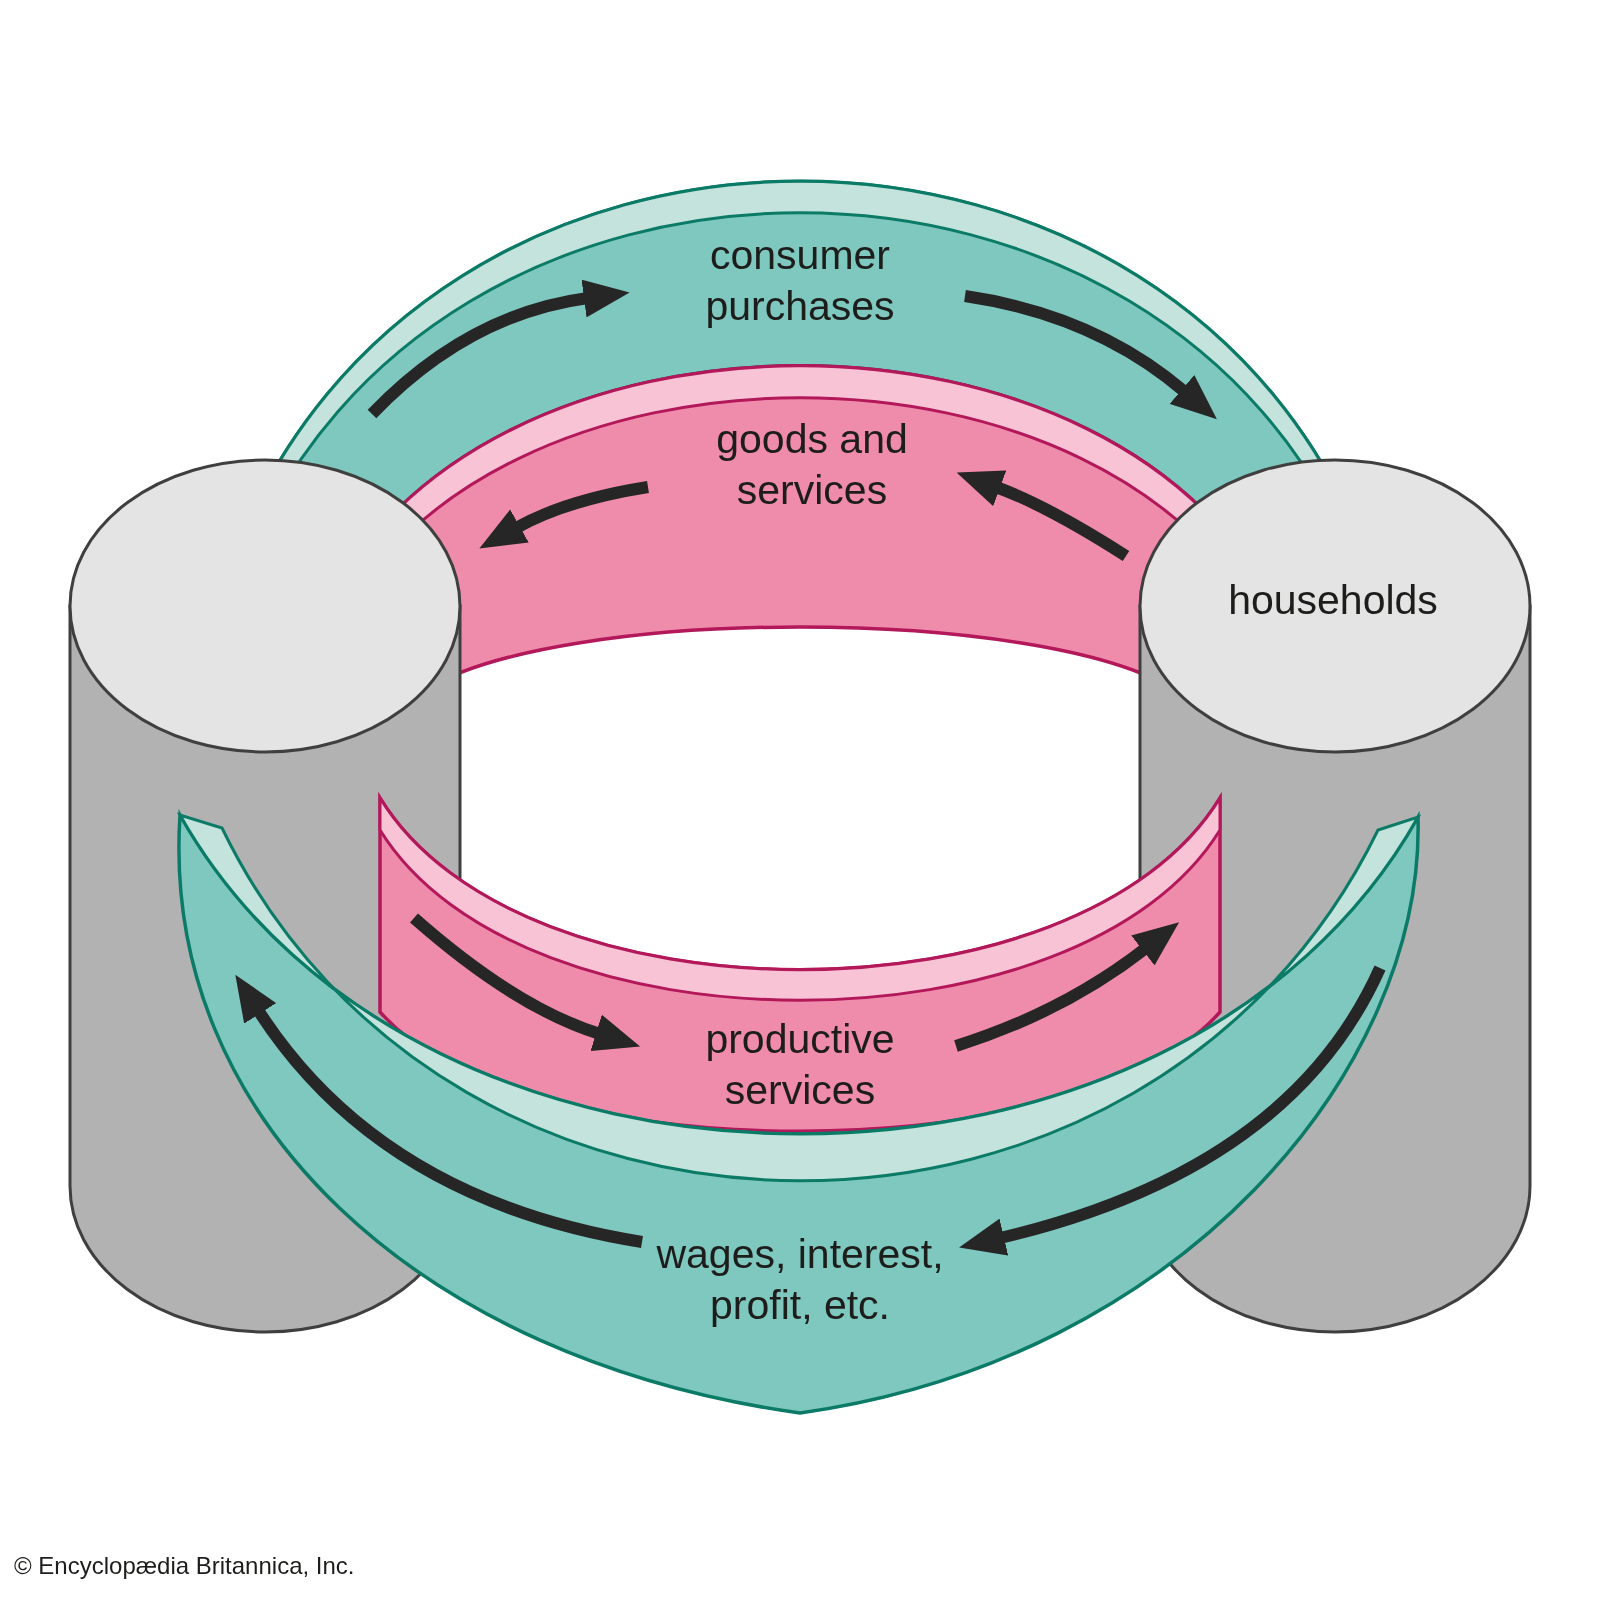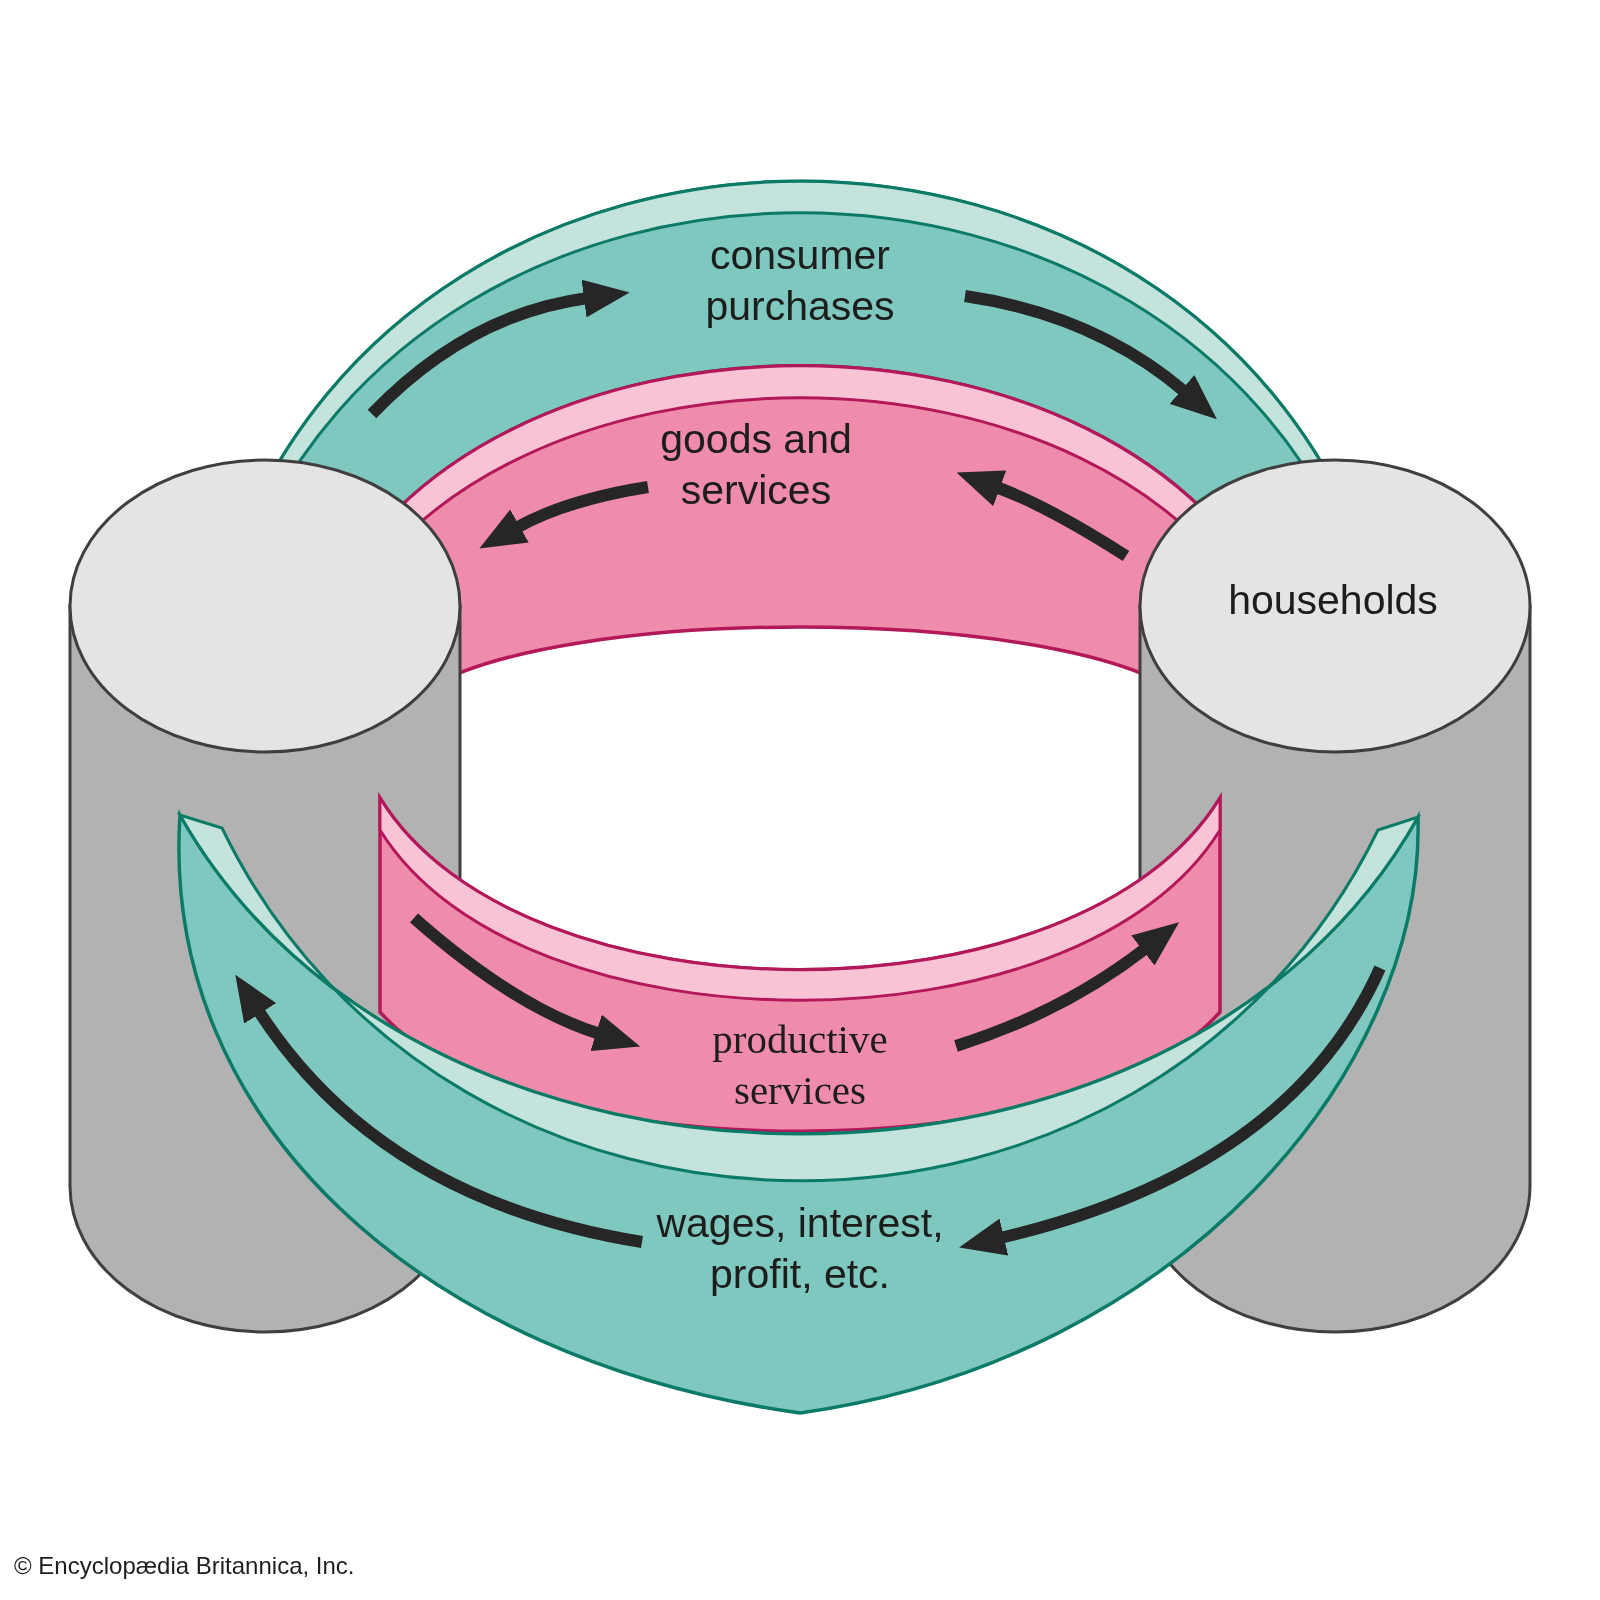--- a/index.html
+++ b/index.html
@@ -79,22 +79,22 @@
       <path d="M 1126 556 Q 1048 506 996 487" marker-end="url(#ah)"></path>
       <path d="M 414 918 Q 516 1008 600 1034" marker-end="url(#ah)"></path>
       <path d="M 956 1046 Q 1064 1012 1146 948" marker-end="url(#ah)"></path>
       <path d="M 642 1242 Q 380 1200 258 1010" marker-end="url(#ah)"></path>
       <path d="M 1380 968 Q 1290 1170 1000 1238" marker-end="url(#ah)"></path>
     </g>
   </svg>
 
   <div class="label" style="left:800px;top:281px;">consumer
 purchases</div>
-  <div class="label" style="left:756px;top:465px;">goods and
+  <div class="label" style="left:812px;top:465px;">goods and
 services</div>
   <div class="label" style="left:1333px;top:600px;">households</div>
-  <div class="label" style="left:800px;top:1065px;font-family:Liberation Serif, serif;">productive
+  <div class="label" style="left:800px;top:1065px;">productive
 services</div>
-  <div class="label" style="left:800px;top:1249px;">wages, interest,
+  <div class="label" style="left:800px;top:1280px;">wages, interest,
 profit, etc.</div>
 
   <div class="credit">© Encyclopædia Britannica, Inc.</div>
 </div>
 
 </body></html>

